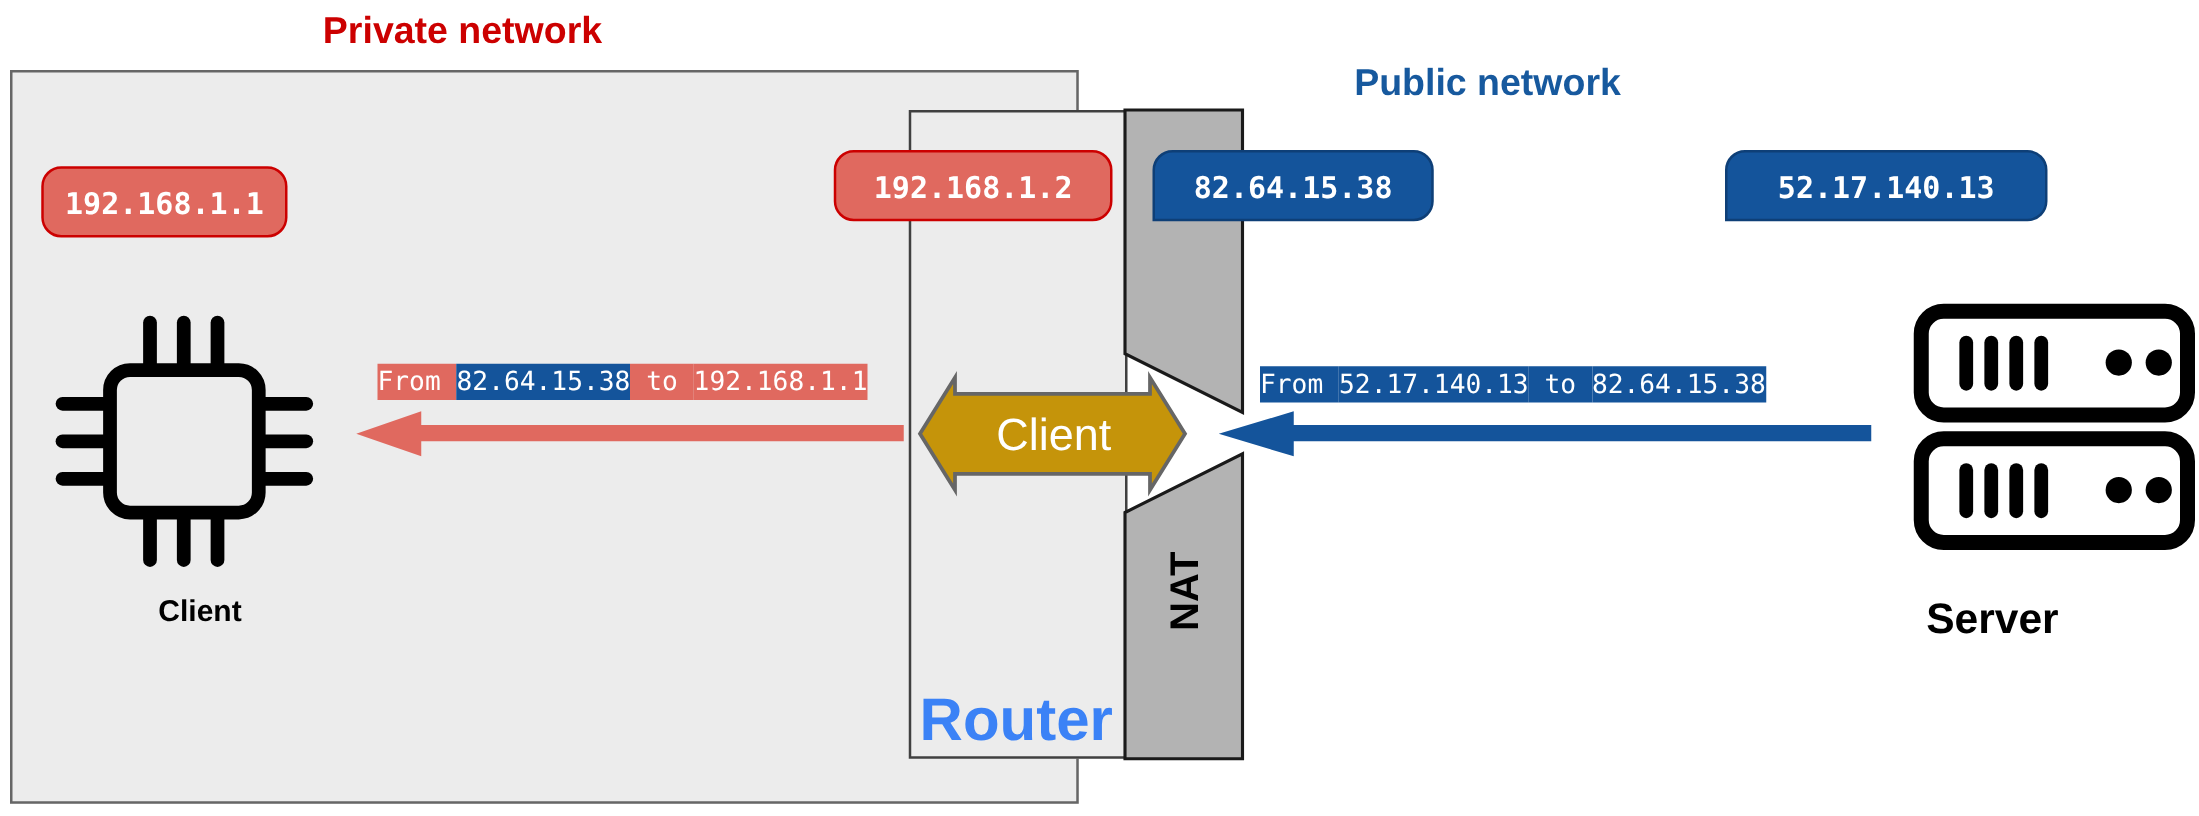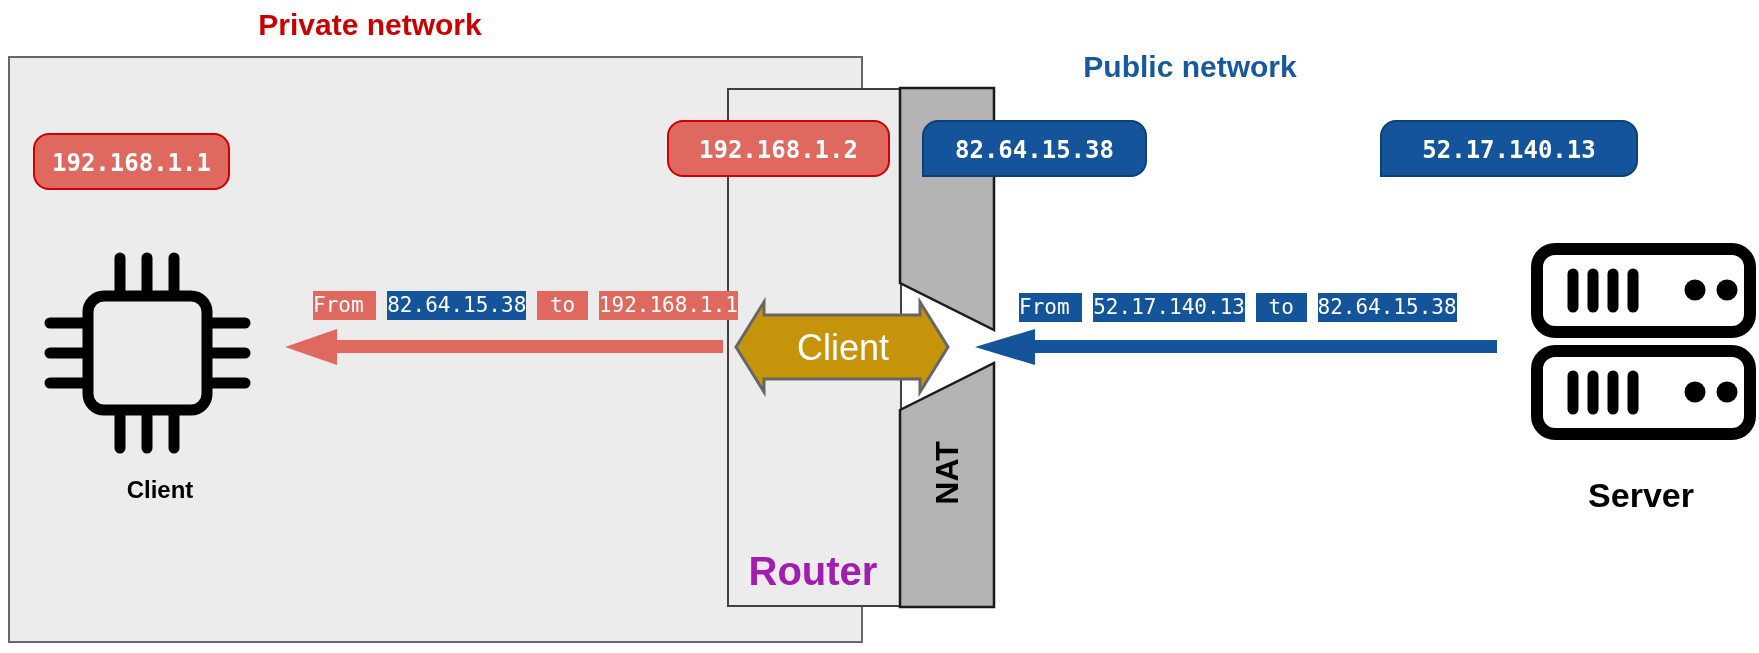--- a/index.html
+++ b/index.html
@@ -44,38 +44,38 @@
   .badge-client-ip{left:33px;top:133px;width:197px;}
   .badge-router-lan{left:667px;top:120px;width:223px;text-align:center;}
   .badge-router-wan{left:922px;top:120px;width:225px;}
   .badge-server-ip{left:1380px;top:120px;width:258px;}
   
   .flow-label{
     display:inline-flex;align-items:center;
     font-family:"DejaVu Sans Mono",monospace;
     font-size:21px;color:#ffffff;height:29px;
   }
-  .flow-label span{white-space:pre;display:inline-block;height:29px;line-height:29px;margin-left:11px;}
+  .flow-label span{white-space:pre;display:inline-block;height:29px;line-height:29px;}
   .bg-red{background:#e0695f;}
   .bg-blue{background:#14549b;}
   .flow-private{left:302px;top:291px;}
   .flow-public{left:1008px;top:293px;}
   
   .session-label{
     left:748px;top:327px;width:190px;text-align:center;
     font-size:36px;color:#ffffff;
   }
   .router-label{left:730px;top:549px;width:166px;text-align:center;
-    font-size:40px;font-weight:bold;color:#a21caf;}
+    font-size:48px;font-weight:bold;color:#3b82f6;}
   .nat-label{left:897px;top:453px;width:100px;height:40px;line-height:40px;
     text-align:center;font-size:32px;font-weight:bold;color:#000000;
     transform:rotate(-90deg);}
   .client-label{left:60px;top:476px;width:200px;text-align:center;
     font-size:24px;font-weight:bold;color:#000000;}
-  .server-label{left:1541px;top:476px;width:200px;text-align:center;
+  .server-label{left:1541px;top:476px;width:200px;text-align:left;
     font-size:34px;font-weight:bold;color:#000000;}
 </style>
 </head>
 <body>
 
 <div id="canvas">
 
   <div class="abs private-box"></div>
   <div class="abs router-box"></div>
 

